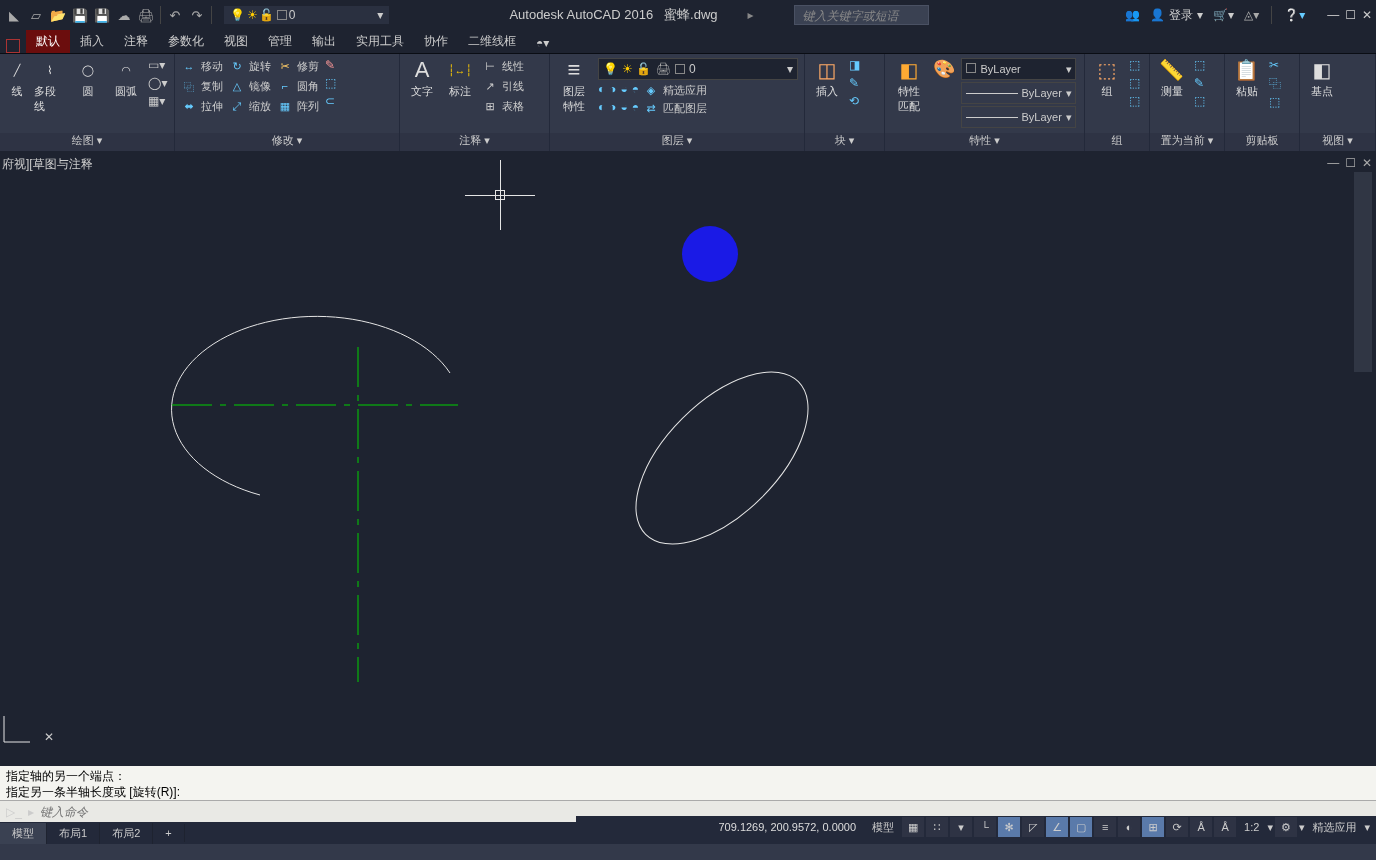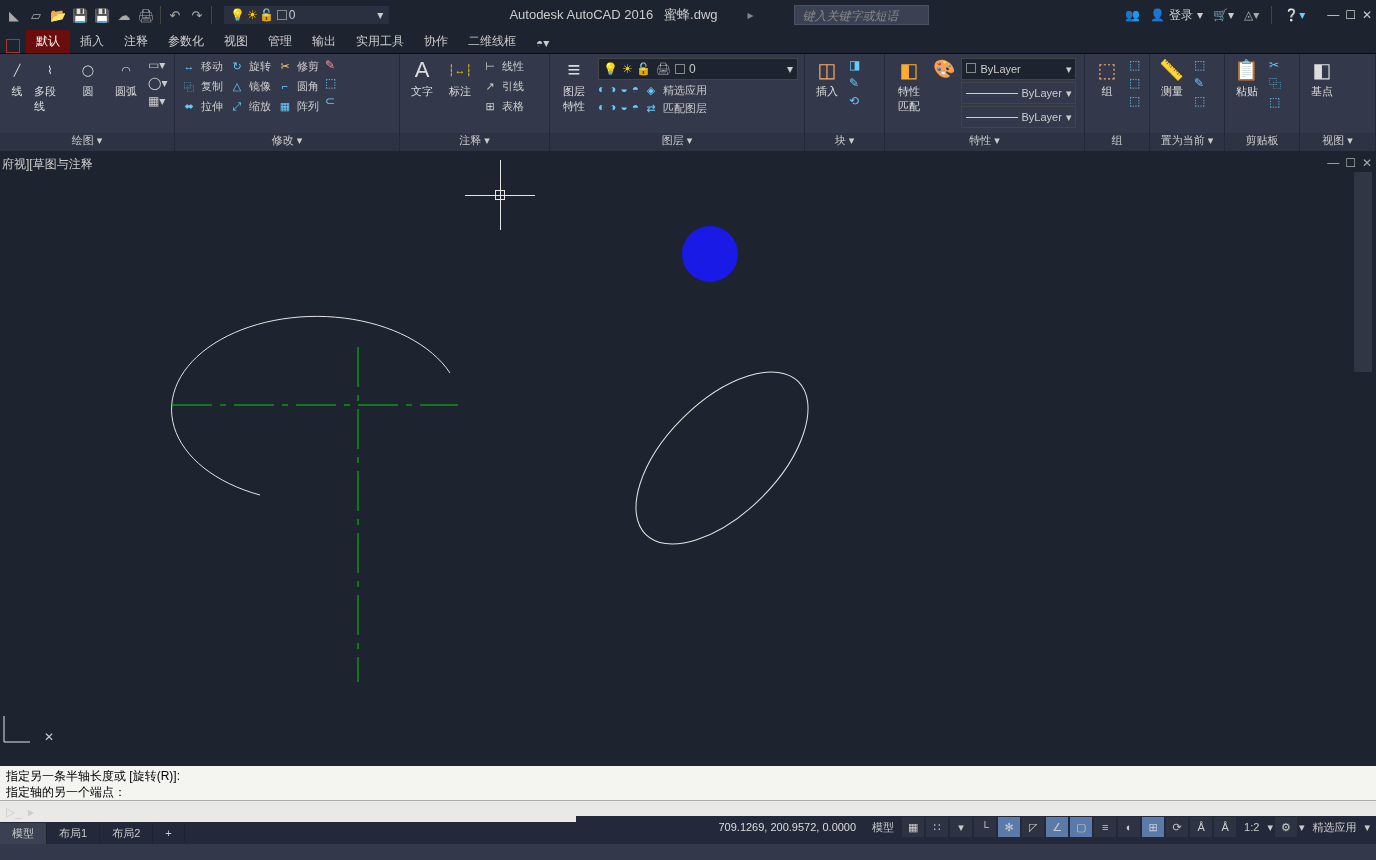--- a/index.html
+++ b/index.html
@@ -416,26 +416,27 @@
     <line x1="186" y1="0" x2="186" y2="335" stroke="#00d000" stroke-width="1" stroke-dasharray="40 8 6 8"></line>
   </svg>
 
   <svg style="position:absolute;left:0;bottom:20px;" width="60" height="60">
     <path d="M 4 56 L 4 30 M 4 56 L 30 56" stroke="#e5e5e5" stroke-width="1" fill="none"></path>
   </svg>
   <span style="position:absolute;left:44px;bottom:22px;color:#ccc;">✕</span>
 </div>
 
 <div class="cmd-log">
+  <div>指定轴的另一个端点：</div>
   <div>指定另一条半轴长度或 [旋转(R)]:</div>
-  <div>指定轴的另一个端点：</div>
 </div>
 <div class="cmd-input">
   <span>▷_</span>
   <span>▸</span>
+  <input placeholder="键入命令" style="">
 </div>
 
 <div class="doc-tabs">
   <div class="doc-tab active">模型</div>
   <div class="doc-tab">布局1</div>
   <div class="doc-tab">布局2</div>
   <div class="doc-tab">+</div>
 
   <div class="status">
     <span class="coords">709.1269, 200.9572, 0.0000</span>

